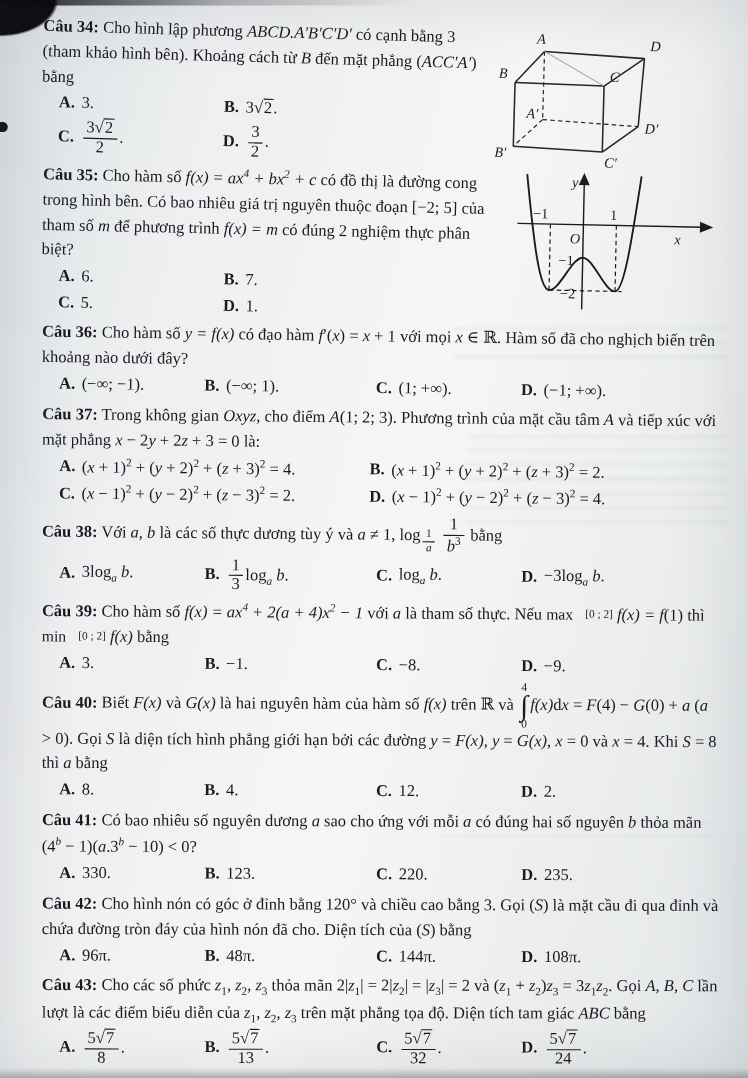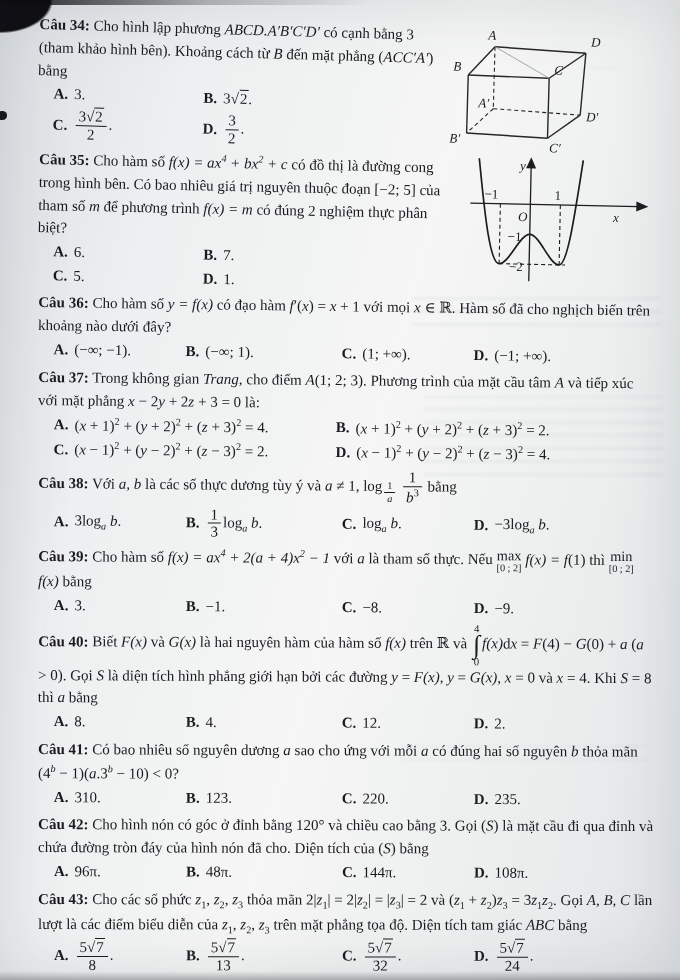--- a/index.html
+++ b/index.html
@@ -32,22 +32,22 @@
   .figure{float:right;position:relative;}
   .fig-cube{width:205px;margin:-4px 0 2px 10px;}
   .fig-graph{width:190px;margin:0 0 2px 8px;}
   .figure svg{display:block;}
   sup{font-size:.68em;} sub{font-size:.68em;}
   .frac{display:inline-flex;flex-direction:column;text-align:center;vertical-align:middle;line-height:1.12;margin:0 2px;}
   .frac .num{border-bottom:1.2px solid currentColor;padding:0 3px;}
   .frac .den{padding:0 3px;}
   .sqrtv{white-space:nowrap;}
   .sqx{border-top:1.2px solid currentColor;padding:0 1px;}
-  .ustack{display:inline-flex;flex-direction:column;align-items:center;vertical-align:middle;line-height:1.05;font-size:.95em;}
-  .ustack .ubot{font-size:.72em;}
+  .ustack{display:inline-flex;flex-direction:row;align-items:center;vertical-align:middle;line-height:1.05;font-size:.95em;}
+  .ustack .ubot{font-size:.72em;margin-left:11px;}
   .itg{display:inline-flex;flex-direction:column;align-items:center;vertical-align:middle;line-height:.85;font-size:.72em;margin:0 2px;}
   .itg .isym{font-size:2.4em;line-height:.9;}
   .svgtext{font-family:"Liberation Serif","DejaVu Serif",serif;font-style:italic;font-size:13px;fill:#1b1b20;}
   .svgtext.rm{font-style:normal;}
   .footer{position:absolute;right:40px;bottom:20px;font-size:15.5px;}
   
   .corner-tl{position:absolute;top:0;left:0;width:86px;height:54px;
     background:radial-gradient(100% 100% at 0 0,#0c0c0f 58%,rgba(12,12,15,0) 62%);}
   .top-edge{position:absolute;top:0;left:0;height:5px;width:100%;
     background:linear-gradient(to right,rgba(8,8,10,.9),rgba(8,8,10,.25) 30%,rgba(8,8,10,0) 55%);}
@@ -187,21 +187,21 @@
             <span class="okey">C.</span>
             <span class="oval">(1; +∞).</span>
           </div>
           <div class="option">
             <span class="okey">D.</span>
             <span class="oval">(−1; +∞).</span>
           </div>
         </div>
       </div>
       <div class="question">
-        <div class="qbody"><span class="qlabel">Câu 37:</span> <span class="qtext">Trong không gian <i>Trang</i>, cho điểm <i>A</i>(1; 2; 3). Phương trình của mặt cầu tâm <i>A</i> và tiếp xúc với mặt phẳng <i>x</i> − 2<i>y</i> + 2<i>z</i> + 3 = 0 là:</span></div>
+        <div class="qbody"><span class="qlabel">Câu 37:</span> <span class="qtext">Trong không gian <i>Oxyz</i>, cho điểm <i>A</i>(1; 2; 3). Phương trình của mặt cầu tâm <i>A</i> và tiếp xúc với mặt phẳng <i>x</i> − 2<i>y</i> + 2<i>z</i> + 3 = 0 là:</span></div>
         <div class="options cols2wide">
           <div class="option">
             <span class="okey">A.</span>
             <span class="oval">(<i>x</i> + 1)<sup>2</sup> + (<i>y</i> + 2)<sup>2</sup> + (<i>z</i> + 3)<sup>2</sup> = 4.</span>
           </div>
           <div class="option">
             <span class="okey">B.</span>
             <span class="oval">(<i>x</i> + 1)<sup>2</sup> + (<i>y</i> + 2)<sup>2</sup> + (<i>z</i> + 3)<sup>2</sup> = 2.</span>
           </div>
           <div class="option">
@@ -294,21 +294,21 @@
             <span class="okey">D.</span>
             <span class="oval">2.</span>
           </div>
         </div>
       </div>
       <div class="question">
         <div class="qbody"><span class="qlabel">Câu 41:</span> <span class="qtext">Có bao nhiêu số nguyên dương <i>a</i> sao cho ứng với mỗi <i>a</i> có đúng hai số nguyên <i>b</i> thỏa mãn (4<sup><i>b</i></sup> − 1)(<i>a</i>.3<sup><i>b</i></sup> − 10) &lt; 0?</span></div>
         <div class="options cols4">
           <div class="option">
             <span class="okey">A.</span>
-            <span class="oval">310.</span>
+            <span class="oval">330.</span>
           </div>
           <div class="option">
             <span class="okey">B.</span>
             <span class="oval">123.</span>
           </div>
           <div class="option">
             <span class="okey">C.</span>
             <span class="oval">220.</span>
           </div>
           <div class="option">

